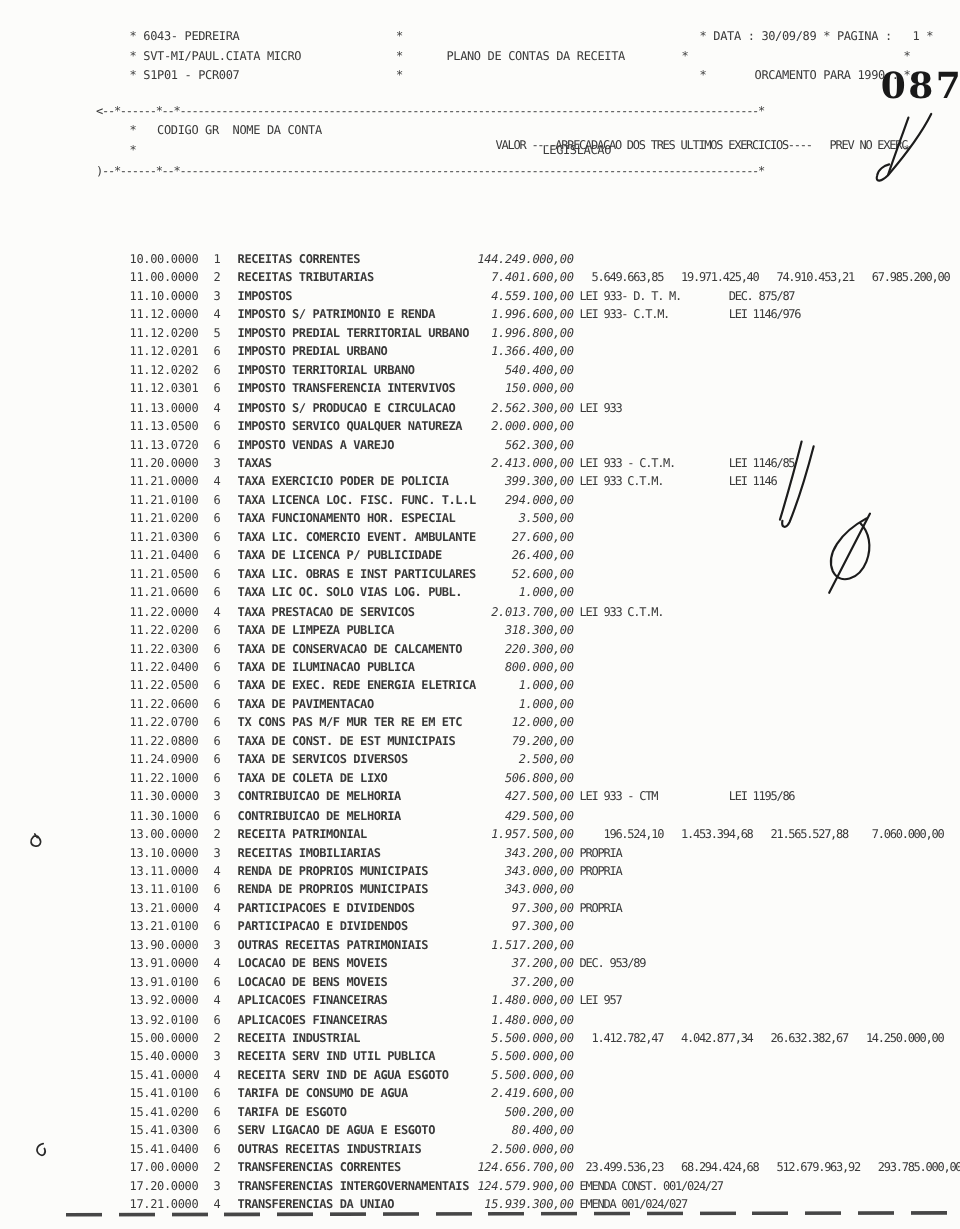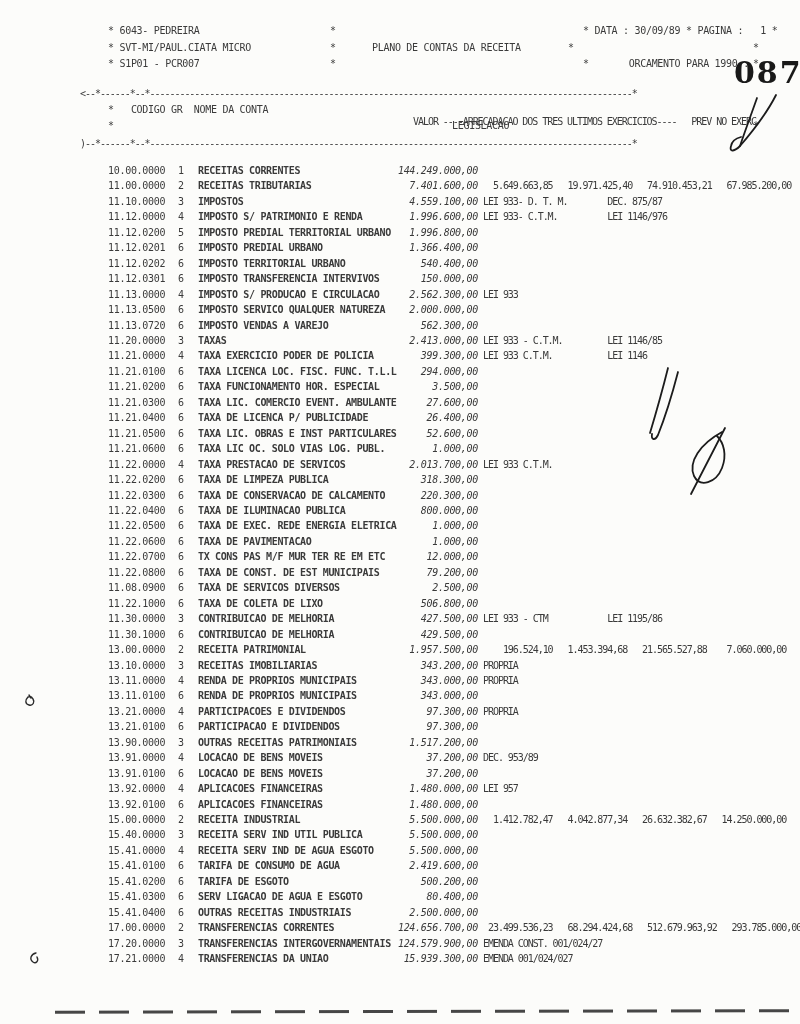--- a/index.html
+++ b/index.html
@@ -6,21 +6,21 @@
   .page{
     position:relative;width:800px;height:1024px;background:#fcfcfa;
     font-family:"DejaVu Sans Mono",monospace;font-size:10px;
     letter-spacing:-0.3px;color:#3a3a3a;overflow:hidden;padding-left:20px;
   }
   .ink{filter:blur(0.32px);}
   .abs{position:absolute;white-space:pre;}
   .cond{letter-spacing:-1.05px;}
   .rows{position:absolute;left:88px;top:163px;width:700px;}
   .row{height:15.46px;line-height:15.46px;white-space:pre;}
-  .row .c{display:inline-block;width:70px;}
+  .row .c{display:inline-block;width:70px;margin-top:46px;}
   .row .g{display:inline-block;width:20px;}
   .row .n{display:inline-block;width:196px;letter-spacing:-0.35px;font-weight:bold;}
   .row .v{display:inline-block;width:84px;text-align:right;font-style:italic;}
   .row .x{letter-spacing:-1.05px;padding-left:5px;}
   .stamp{
     position:absolute;left:734px;top:55px;
     font-family:"DejaVu Serif",serif;font-size:30px;font-weight:700;
     color:#191919;letter-spacing:2px;filter:blur(0.25px);
   }
   .scan-edge{
@@ -82,21 +82,21 @@
         <div class="row"><span class="c">11.21.0500</span><span class="g">6</span><span class="n">TAXA LIC. OBRAS E INST PARTICULARES</span><span class="v">52.600,00</span><span class="x"></span></div>
         <div class="row"><span class="c">11.21.0600</span><span class="g">6</span><span class="n">TAXA LIC OC. SOLO VIAS LOG. PUBL.</span><span class="v">1.000,00</span><span class="x"></span></div>
         <div class="row"><span class="c">11.22.0000</span><span class="g">4</span><span class="n">TAXA PRESTACAO DE SERVICOS</span><span class="v">2.013.700,00</span><span class="x">LEI 933 C.T.M.</span></div>
         <div class="row"><span class="c">11.22.0200</span><span class="g">6</span><span class="n">TAXA DE LIMPEZA PUBLICA</span><span class="v">318.300,00</span><span class="x"></span></div>
         <div class="row"><span class="c">11.22.0300</span><span class="g">6</span><span class="n">TAXA DE CONSERVACAO DE CALCAMENTO</span><span class="v">220.300,00</span><span class="x"></span></div>
         <div class="row"><span class="c">11.22.0400</span><span class="g">6</span><span class="n">TAXA DE ILUMINACAO PUBLICA</span><span class="v">800.000,00</span><span class="x"></span></div>
         <div class="row"><span class="c">11.22.0500</span><span class="g">6</span><span class="n">TAXA DE EXEC. REDE ENERGIA ELETRICA</span><span class="v">1.000,00</span><span class="x"></span></div>
         <div class="row"><span class="c">11.22.0600</span><span class="g">6</span><span class="n">TAXA DE PAVIMENTACAO</span><span class="v">1.000,00</span><span class="x"></span></div>
         <div class="row"><span class="c">11.22.0700</span><span class="g">6</span><span class="n">TX CONS PAS M/F MUR TER RE EM ETC</span><span class="v">12.000,00</span><span class="x"></span></div>
         <div class="row"><span class="c">11.22.0800</span><span class="g">6</span><span class="n">TAXA DE CONST. DE EST MUNICIPAIS</span><span class="v">79.200,00</span><span class="x"></span></div>
-        <div class="row"><span class="c">11.08.0900</span><span class="g">6</span><span class="n">TAXA DE SERVICOS DIVERSOS</span><span class="v">2.500,00</span><span class="x"></span></div>
+        <div class="row"><span class="c">11.24.0900</span><span class="g">6</span><span class="n">TAXA DE SERVICOS DIVERSOS</span><span class="v">2.500,00</span><span class="x"></span></div>
         <div class="row"><span class="c">11.22.1000</span><span class="g">6</span><span class="n">TAXA DE COLETA DE LIXO</span><span class="v">506.800,00</span><span class="x"></span></div>
         <div class="row"><span class="c">11.30.0000</span><span class="g">3</span><span class="n">CONTRIBUICAO DE MELHORIA</span><span class="v">427.500,00</span><span class="x">LEI 933 - CTM            LEI 1195/86</span></div>
         <div class="row"><span class="c">11.30.1000</span><span class="g">6</span><span class="n">CONTRIBUICAO DE MELHORIA</span><span class="v">429.500,00</span><span class="x"></span></div>
         <div class="row"><span class="c">13.00.0000</span><span class="g">2</span><span class="n">RECEITA PATRIMONIAL</span><span class="v">1.957.500,00</span><span class="x">    196.524,10   1.453.394,68   21.565.527,88    7.060.000,00</span></div>
         <div class="row"><span class="c">13.10.0000</span><span class="g">3</span><span class="n">RECEITAS IMOBILIARIAS</span><span class="v">343.200,00</span><span class="x">PROPRIA</span></div>
         <div class="row"><span class="c">13.11.0000</span><span class="g">4</span><span class="n">RENDA DE PROPRIOS MUNICIPAIS</span><span class="v">343.000,00</span><span class="x">PROPRIA</span></div>
         <div class="row"><span class="c">13.11.0100</span><span class="g">6</span><span class="n">RENDA DE PROPRIOS MUNICIPAIS</span><span class="v">343.000,00</span><span class="x"></span></div>
         <div class="row"><span class="c">13.21.0000</span><span class="g">4</span><span class="n">PARTICIPACOES E DIVIDENDOS</span><span class="v">97.300,00</span><span class="x">PROPRIA</span></div>
         <div class="row"><span class="c">13.21.0100</span><span class="g">6</span><span class="n">PARTICIPACAO E DIVIDENDOS</span><span class="v">97.300,00</span><span class="x"></span></div>
         <div class="row"><span class="c">13.90.0000</span><span class="g">3</span><span class="n">OUTRAS RECEITAS PATRIMONIAIS</span><span class="v">1.517.200,00</span><span class="x"></span></div>

